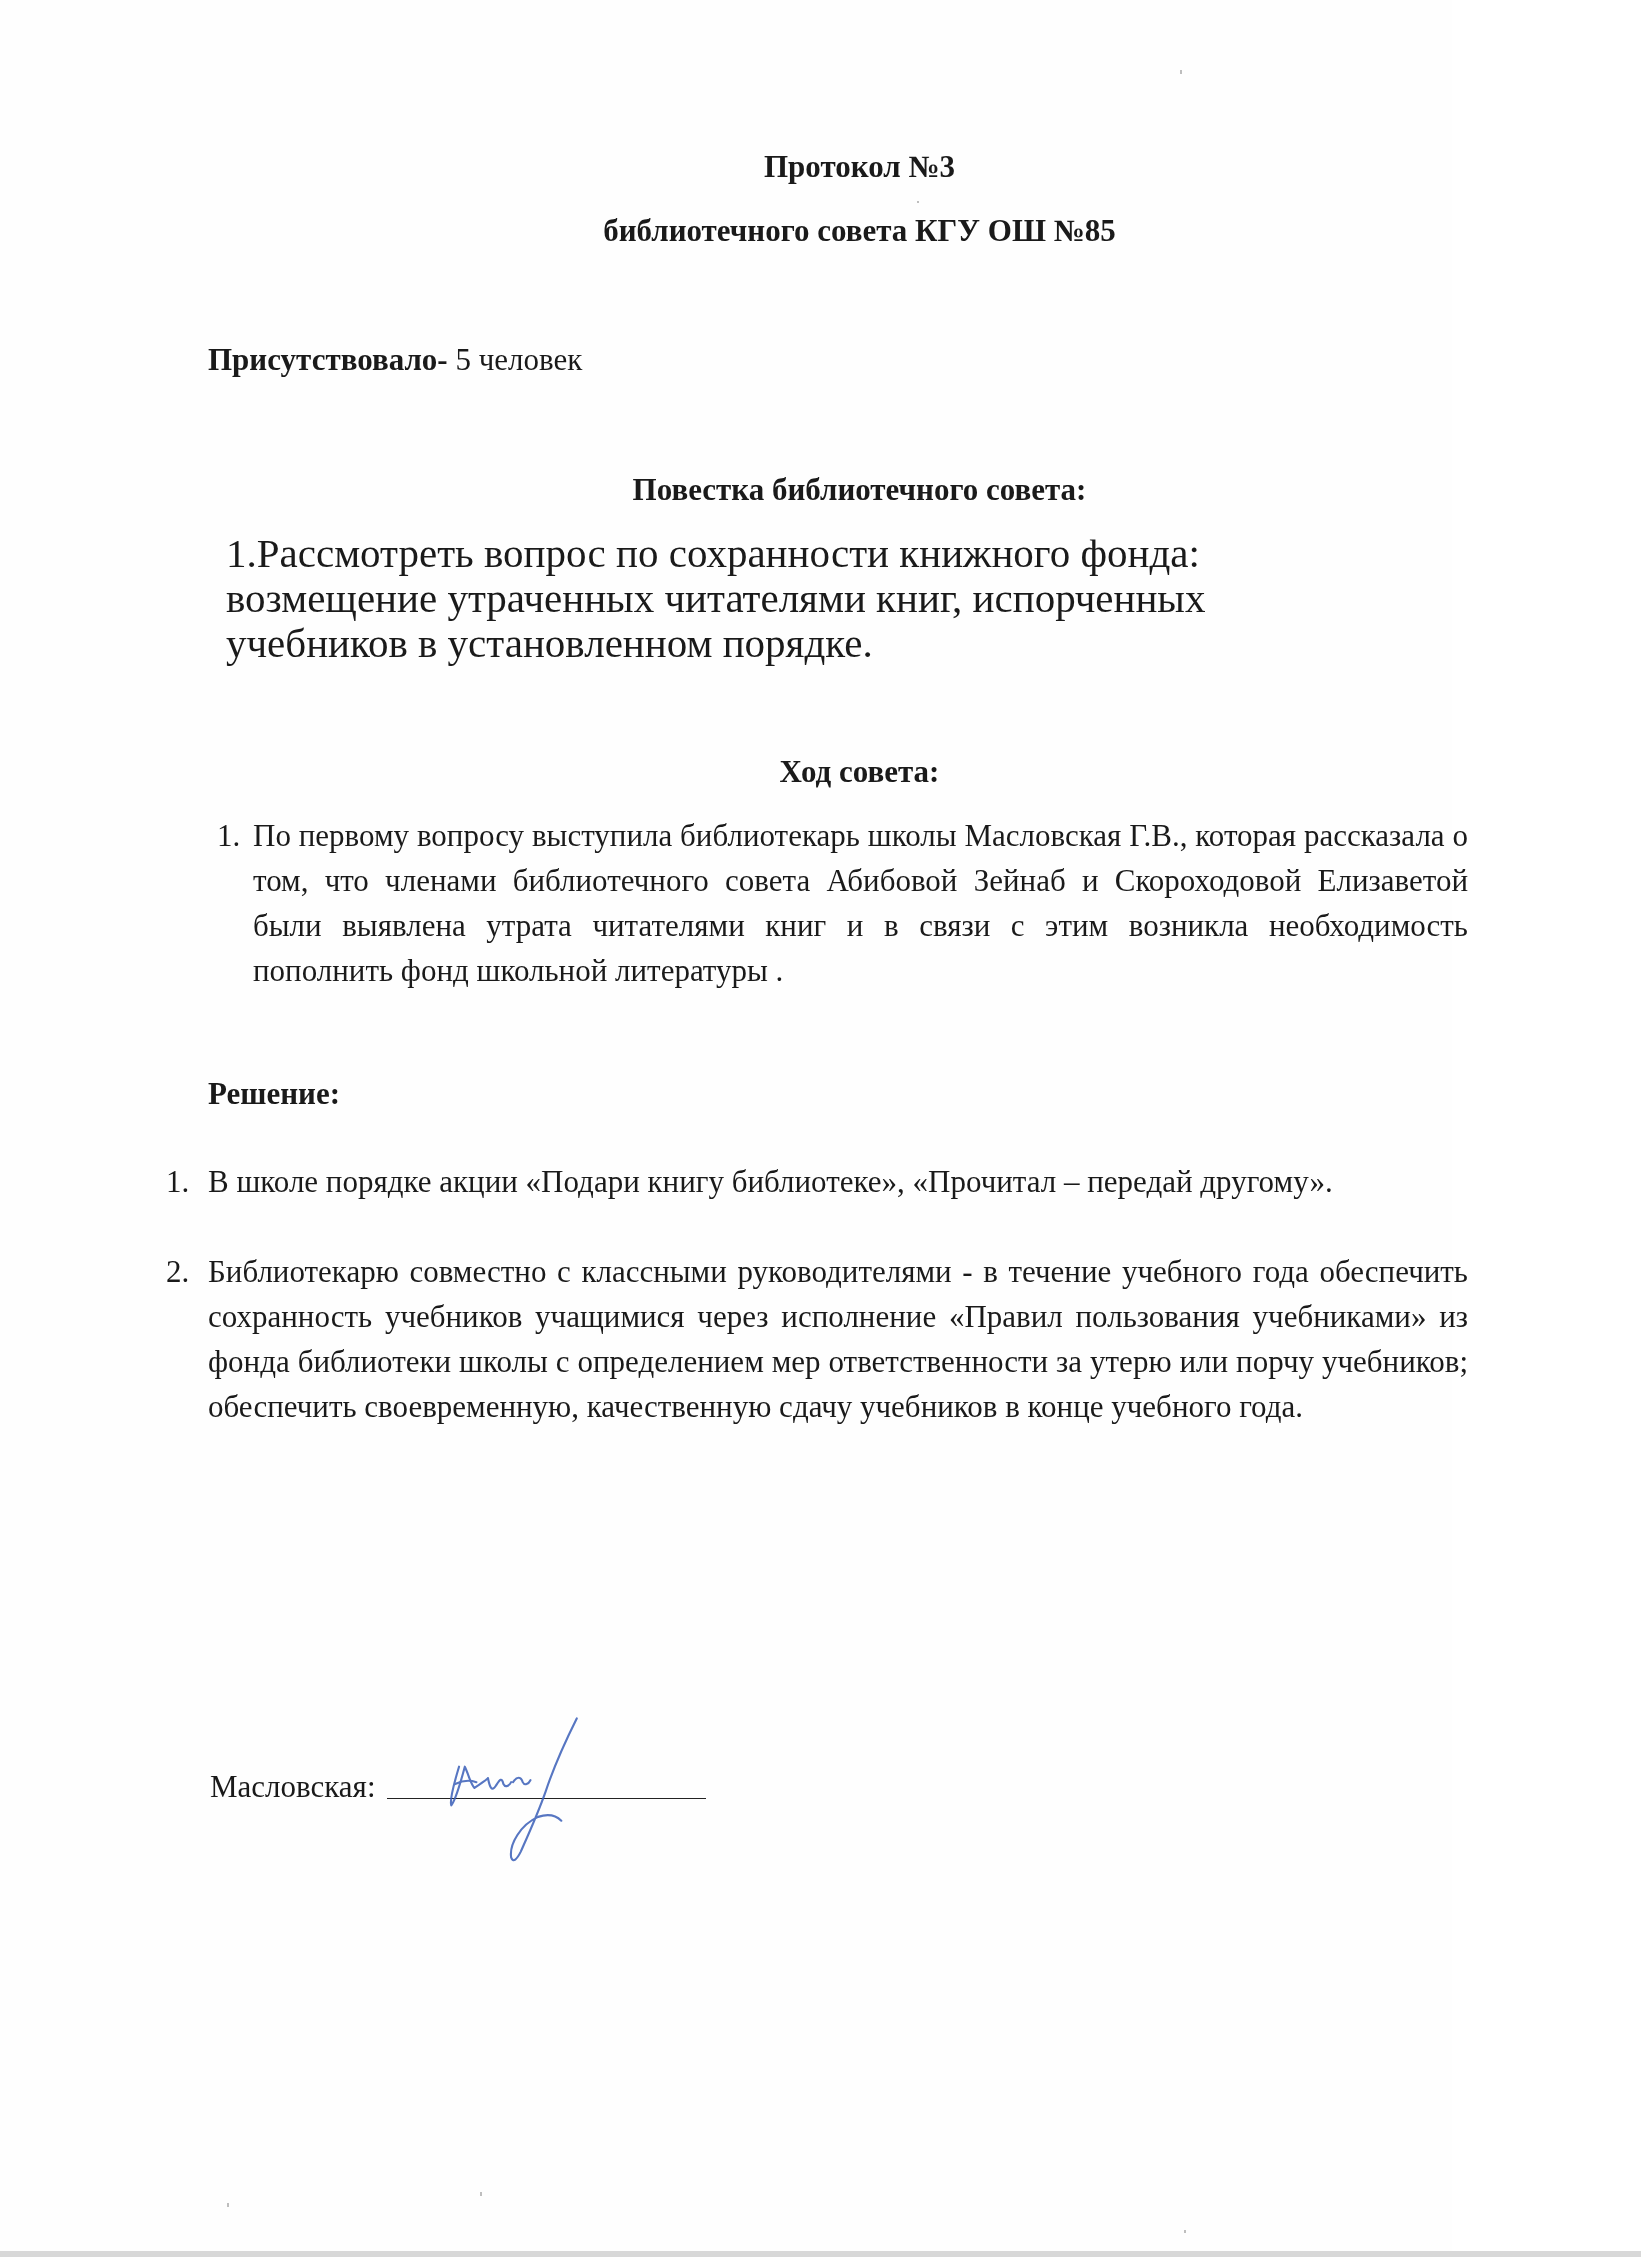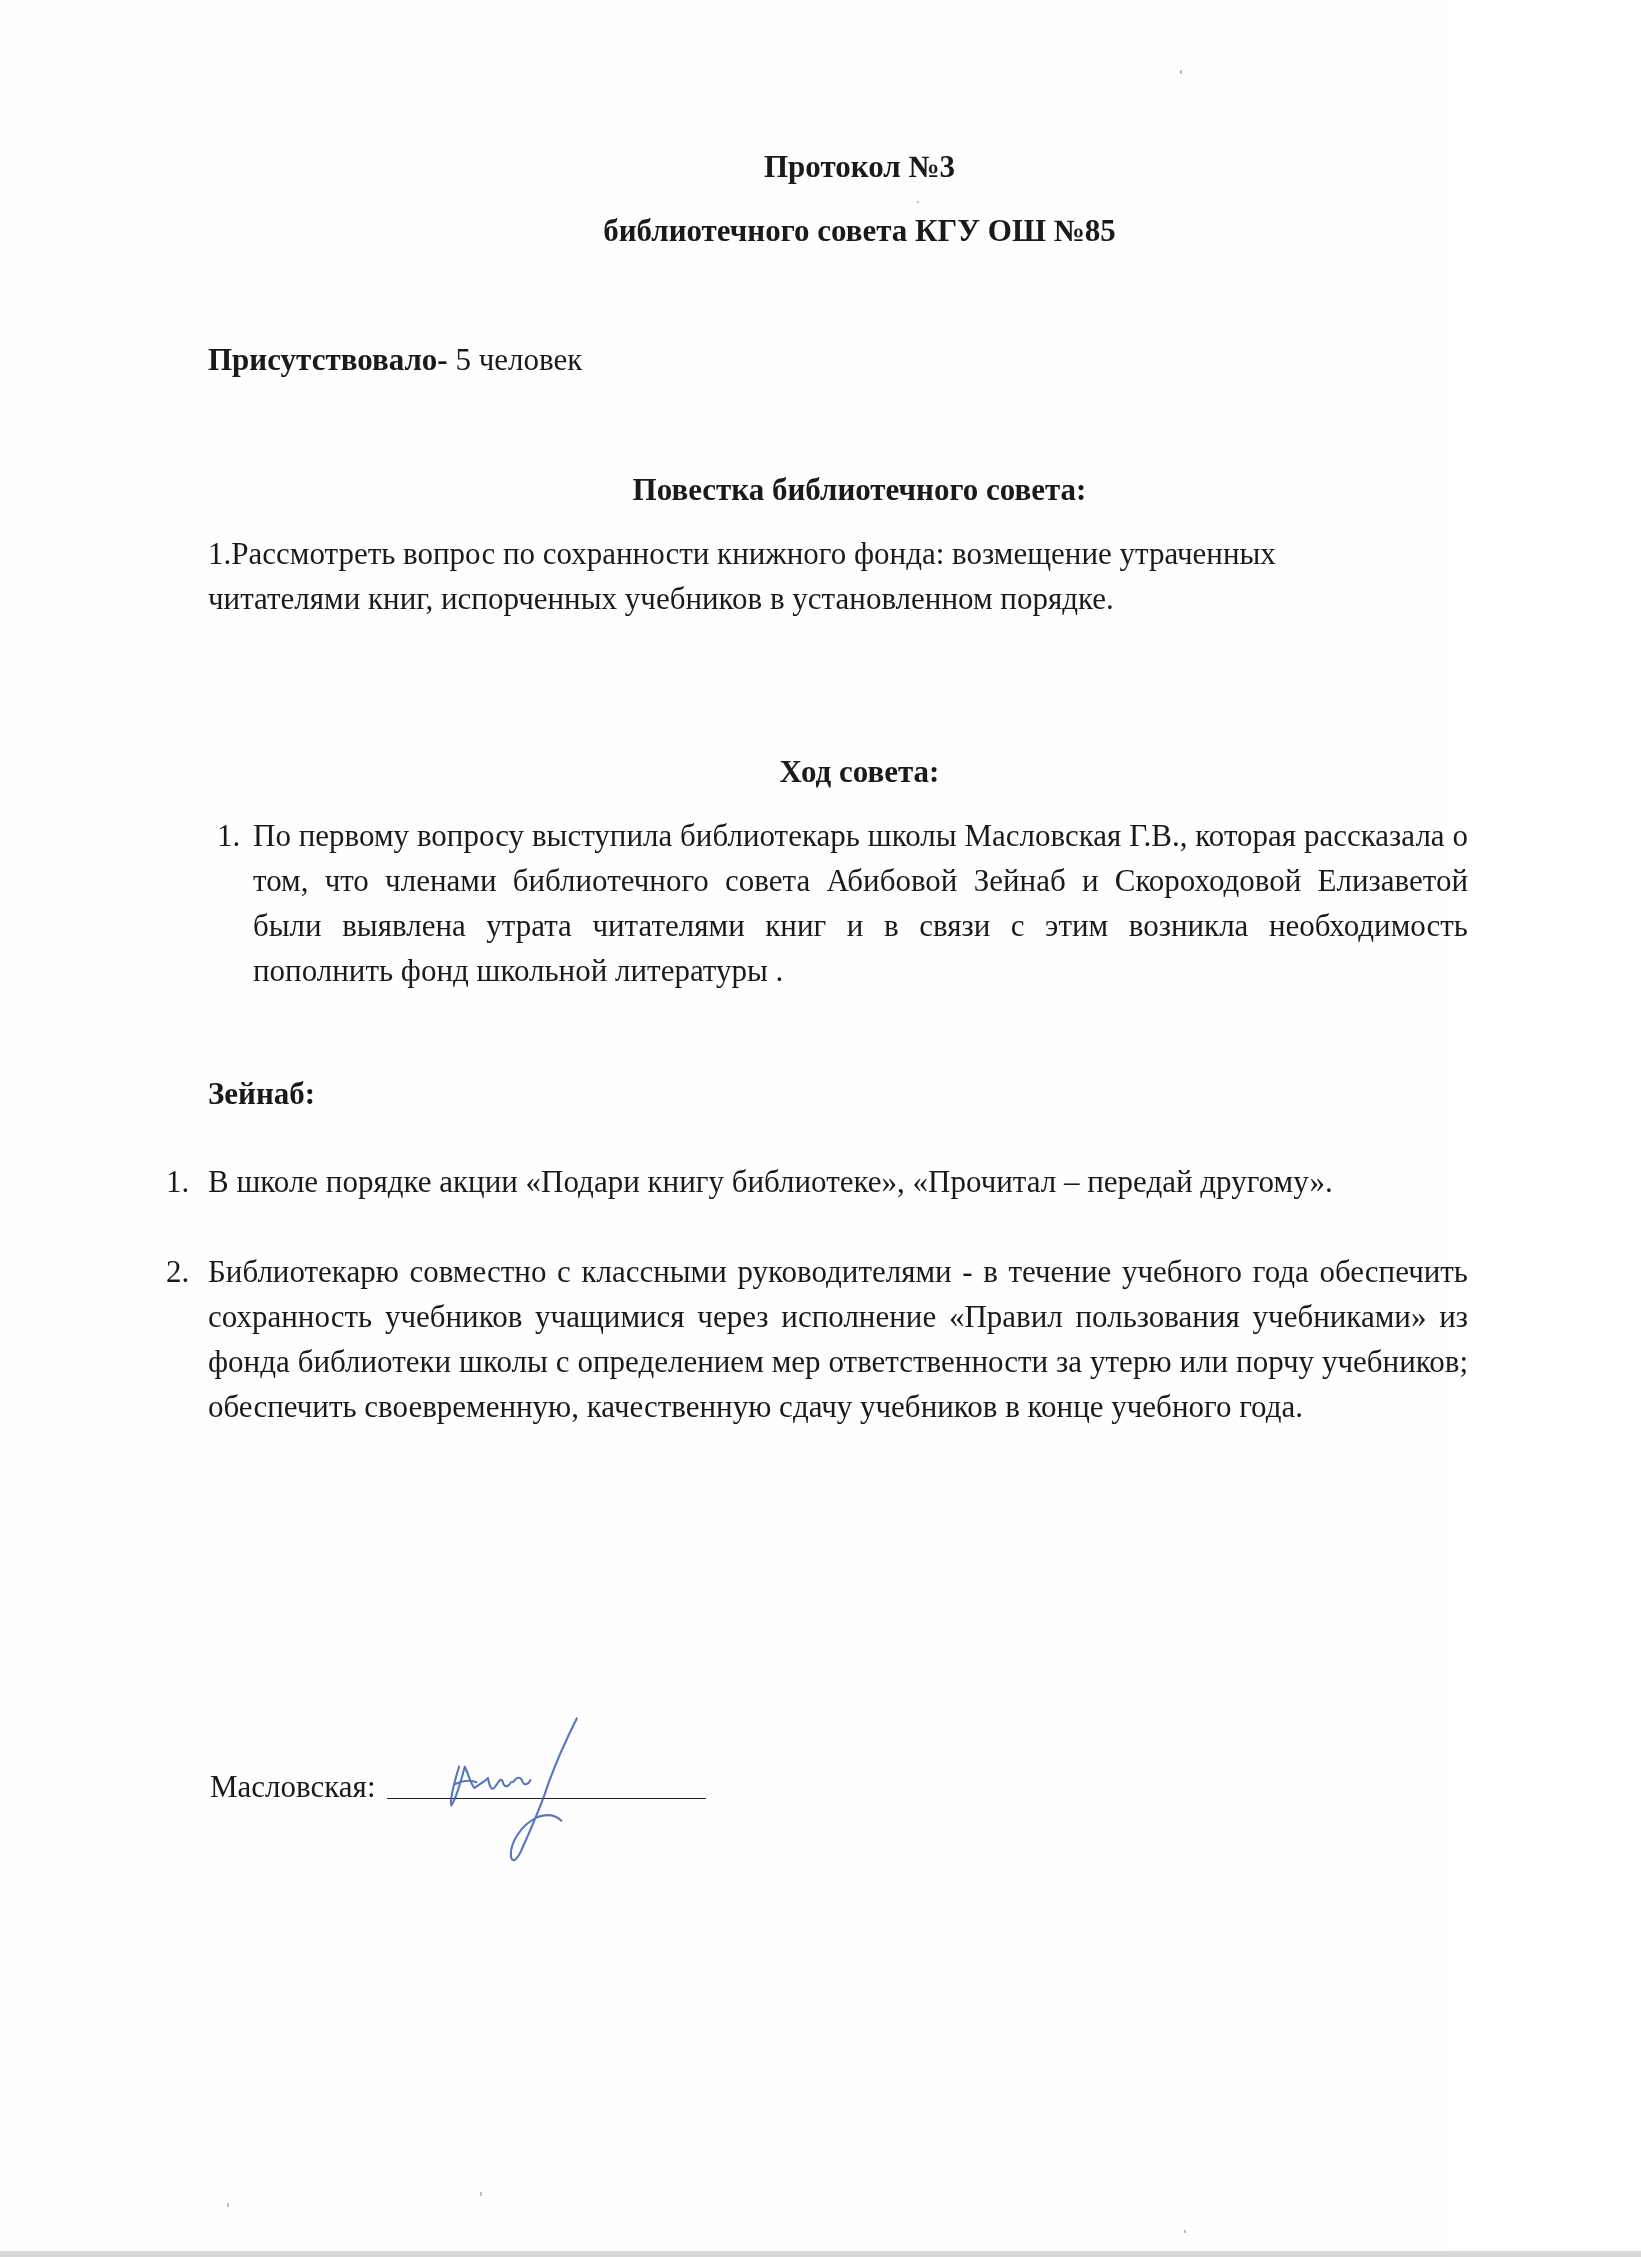--- a/index.html
+++ b/index.html
@@ -35,23 +35,24 @@
       text-align: center;
     }
     .title-1 { top: 147px; left: 39px; }
     .title-2 { top: 211px; left: 39px; }
     .meta-1 { top: 277px; left: 208px; }
     .meta-2 { top: 340px; left: 208px; }
     .agenda-heading { top: 470px; left: 39px; }
 
     .block {
       position: absolute;
-      font-size: 31px;
+      font-size: 41px;
       line-height: 45px;
       text-align: justify;
+      margin-left: 18px;
     }
     .agenda-text {
       top: 531px;
       left: 208px;
       width: 1163px;
       text-align: left;
     }
     .hod-heading { top: 752px; left: 39px; }
     .numbered {
       position: absolute;
@@ -140,21 +141,21 @@
 
   <div class="block agenda-text">1.Рассмотреть вопрос по сохранности книжного фонда: возмещение утраченных читателями книг, испорченных учебников в установленном порядке.</div>
 
   <div class="line bold center hod-heading">Ход совета:</div>
 
   <div class="numbered hod-item">
     <span class="num">1.</span>
     <div class="txt">По первому вопросу выступила библиотекарь школы Масловская Г.В., которая  рассказала о том, что  членами  библиотечного совета Абибовой Зейнаб и Скороходовой Елизаветой были выявлена утрата читателями книг и в связи с этим возникла необходимость  пополнить фонд школьной литературы .</div>
   </div>
 
-  <div class="line bold decision-heading">Зейнаб:</div>
+  <div class="line bold decision-heading">Решение:</div>
 
   <div class="numbered dec-item-1">
     <span class="num">1.</span>
     <div class="txt">В школе порядке акции  «Подари книгу библиотеке», «Прочитал – передай другому».</div>
   </div>
 
   <div class="numbered dec-item-2">
     <span class="num">2.</span>
     <div class="txt">Библиотекарю совместно с классными руководителями - в течение учебного года обеспечить сохранность учебников учащимися через исполнение «Правил пользования учебниками» из фонда библиотеки школы  с определением мер ответственности за утерю или порчу учебников; обеспечить своевременную, качественную сдачу учебников в конце учебного года.</div>
   </div>

